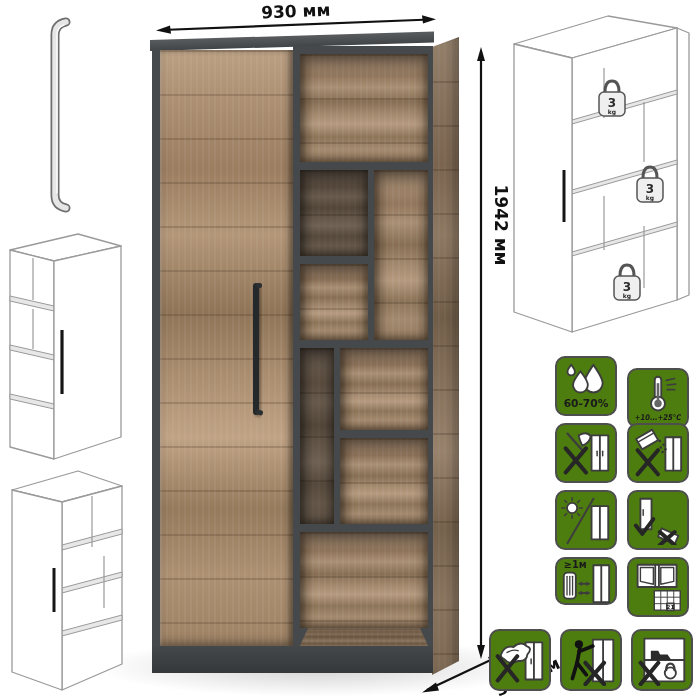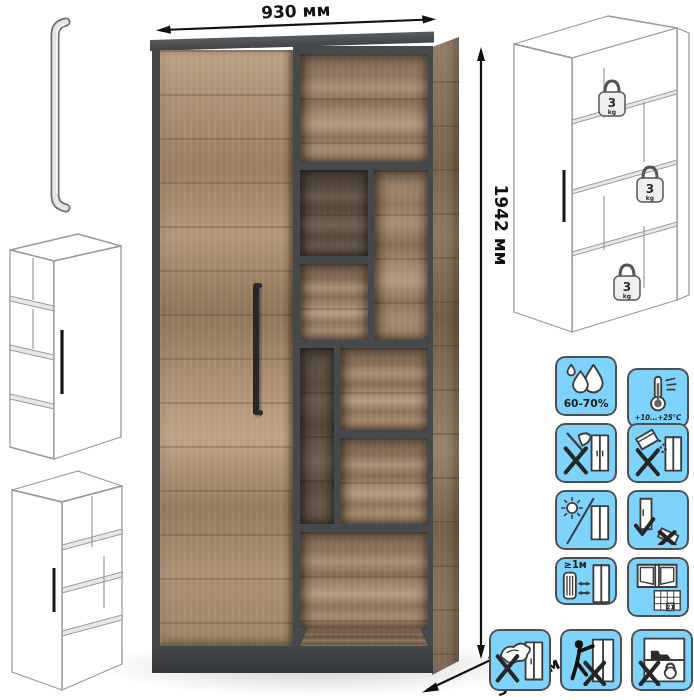--- a/index.html
+++ b/index.html
@@ -13,21 +13,21 @@
       linear-gradient(180deg,#bba083 0%,#ac8f72 9%,#9b7d60 20%,#b39678 31%,#8f7457 44%,#a98c6e 54%,#c0a284 65%,#957a5c 77%,#ad9072 88%,#9e8264 100%);
   }
   .woodBack{filter:brightness(.95) saturate(.95);}
   .woodShadow{filter:brightness(.6) saturate(.75);}
   .woodSide{filter:brightness(.8) saturate(.9);}
   .woodFloor{filter:brightness(.72);}
   .comp{box-shadow: inset 0 10px 14px rgba(18,12,6,.45), inset 6px 0 10px rgba(18,12,6,.32), inset -4px 0 8px rgba(18,12,6,.22), inset 0 -4px 6px rgba(18,12,6,.18);}
   .door{box-shadow: inset -4px 0 6px rgba(0,0,0,.38), inset 2px 0 3px rgba(255,255,255,.14), inset 0 -6px 8px rgba(0,0,0,.22);}
   .carc{background:#46494b;}
   
-  .cell{position:absolute;background:#7dd3fc;border:2.4px solid #4e4e4e;border-radius:10px;
+  .cell{position:absolute;background:#4d7c0f;border:2.4px solid #4e4e4e;border-radius:10px;
         display:flex;align-items:center;justify-content:center;box-sizing:border-box;}
   .glyph{stroke:#3d3d3d;stroke-width:2;fill:none;stroke-linecap:round;stroke-linejoin:round;}
   .xmark{stroke:#262626;stroke-width:4.4;stroke-linecap:round;}
   svg text{font-family:"DejaVu Sans",sans-serif;}
   .wire{stroke:#9a9a9a;stroke-width:1.3;fill:#fff;stroke-linejoin:round;}
   .wireFill{fill:#e7e7e7;stroke:#9a9a9a;stroke-width:1;}
   .dim{stroke:#111;stroke-width:2.2;}
   .dimTxt{font-weight:bold;font-size:17px;fill:#111;}
 </style>
 </head>

